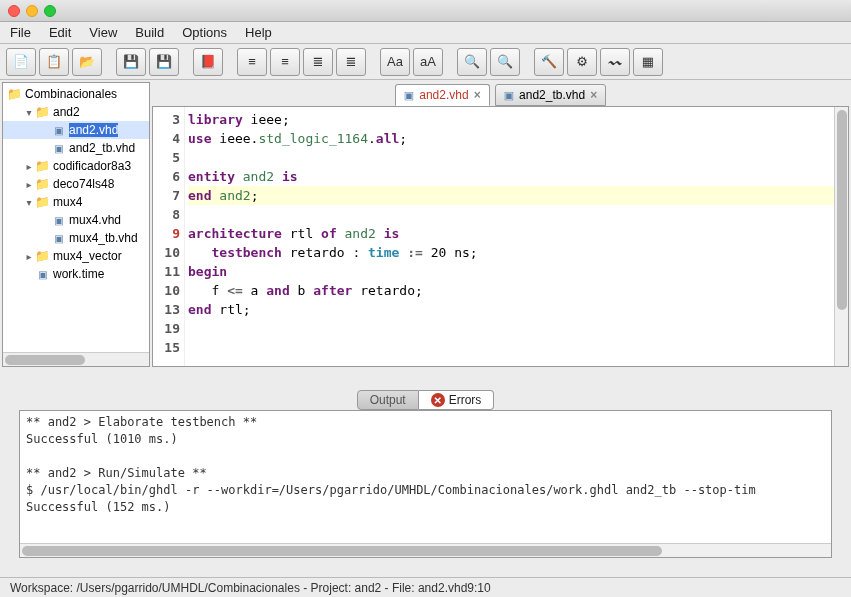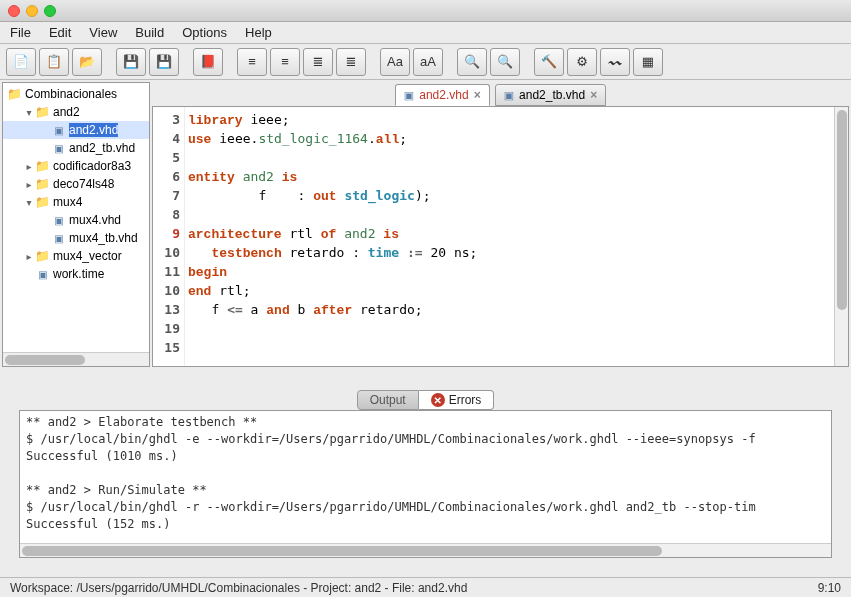--- a/index.html
+++ b/index.html
@@ -34,38 +34,38 @@
 .tab.active { background: #fff; color: #c0392b; border-bottom-color: #fff; }
 .tab .tab-ic { color: #5a7fa8; font-size: 11px; }
 .tab .tab-x { color: #888; font-weight: bold; }
 .editor { flex: 1; background: #fff; border: 1px solid #999; display: flex; overflow: hidden; position: relative; font-family: Menlo, Monaco, monospace; font-size: 13px; }
 .gutter { width: 32px; background: #fff; border-right: 1px solid #eee; text-align: right; padding: 3px 4px 0 0; color: #555; }
 .gutter .ln { height: 19px; line-height: 19px; font-weight: bold; }
 .gutter .ln.cur { color: #c0392b; }
 .code { flex: 1; padding: 3px 0 0 3px; }
 .code .cl { height: 19px; line-height: 19px; white-space: pre; }
 .code .cl.hl { background: #ffffd8; }
-.kw { color: #c2410c; font-weight: bold; font-family: Liberation Mono, monospace; }
+.kw { color: #701a75; font-weight: bold; }
 .id { color: #3a7a4a; }
 .ty { color: #2a8aa8; font-weight: bold; }
 .op { color: #666; font-weight: bold; }
 .ed-scroll { position: absolute; right: 0; top: 0; bottom: 0; width: 14px; background: #f0f0f0; border-left: 1px solid #ccc; }
 .ed-thumb { position: absolute; width: 10px; left: 2px; background: #bbb; border-radius: 5px; }
 .bottom { height: 170px; display: flex; flex-direction: column; margin: 19px; }
 .btabs { height: 22px; display: flex; justify-content: center; align-items: flex-end; gap: 0; }
 .btab { height: 20px; padding: 0 12px; border: 1px solid #999; display: flex; align-items: center; gap: 4px; font-size: 12px; background: linear-gradient(#ddd,#c4c4c4); color: #555; }
 .btab:first-child { border-radius: 4px 0 0 4px; }
 .btab:last-child { border-radius: 0 4px 4px 0; border-left: none; }
 .btab.active { background: #fff; color: #222; }
 .btab .err-ic { background: #c0392b; color: #fff; border-radius: 50%; width: 14px; height: 14px; display: inline-flex; align-items: center; justify-content: center; font-size: 10px; font-weight: bold; }
 .console { flex: 1; background: #fff; border: 1px solid #999; padding: 4px 6px; font-family: Menlo, Monaco, monospace; font-size: 12px; color: #333; overflow: hidden; position: relative; }
 .console .crow { height: 17px; white-space: pre; }
 .con-scroll { position: absolute; bottom: 0; left: 0; right: 0; height: 14px; background: #f0f0f0; border-top: 1px solid #ccc; }
 .con-thumb { position: absolute; height: 10px; top: 2px; background: #bbb; border-radius: 5px; }
-.statusbar { height: 20px; background: #ececec; border-top: 1px solid #bbb; display: flex; align-items: center; justify-content: space-between; padding: 0 10px; font-size: 12px; color: #333; }
+.statusbar { height: 20px; background: #ececec; border-top: 1px solid #bbb; display: flex; align-items: center; justify-content: flex-start; padding: 0 10px; font-size: 12px; color: #333; }
 </style>
 </head>
 <body>
 
 <div class="titlebar">
   <div class="tl-buttons">
     <div class="tl-btn tl-close"></div>
     <div class="tl-btn tl-min"></div>
     <div class="tl-btn tl-max"></div>
   </div>
@@ -196,27 +196,27 @@
           <div class="ln">10</div>
           <div class="ln">13</div>
           <div class="ln">19</div>
           <div class="ln">15</div>
         </div>
       <div class="code" id="codearea">
           <div class="cl"><span class="kw">library</span><span> ieee;</span></div>
           <div class="cl"><span class="kw">use</span><span> ieee.</span><span class="id">std_logic_1164</span><span>.</span><span class="kw">all</span><span>;</span></div>
           <div class="cl"></div>
           <div class="cl"><span class="kw">entity</span><span> </span><span class="id">and2</span><span> </span><span class="kw">is</span></div>
-          <div class="cl"><span>         f    : </span><span class="kw">out</span><span> </span><span class="ty">std_logic</span><span>);</span></div>
+          <div class="cl hl"><span class="kw">end</span><span> </span><span class="id">and2</span><span>;</span></div>
           <div class="cl"></div>
           <div class="cl"><span class="kw">architecture</span><span> rtl </span><span class="kw">of</span><span> </span><span class="id">and2</span><span> </span><span class="kw">is</span></div>
           <div class="cl"><span>   </span><span class="kw">testbench</span><span> retardo : </span><span class="ty">time</span><span> </span><span class="op">:=</span><span> 20 ns;</span></div>
           <div class="cl"><span class="kw">begin</span></div>
+          <div class="cl"><span>   f </span><span class="op">&lt;=</span><span> a </span><span class="kw">and</span><span> b </span><span class="kw">after</span><span> retardo;</span></div>
           <div class="cl"><span class="kw">end</span><span> rtl;</span></div>
-          <div class="cl"><span>   f </span><span class="op">&lt;=</span><span> a </span><span class="kw">and</span><span> b </span><span class="kw">after</span><span> retardo;</span></div>
         </div>
       <div class="ed-scroll">
         <div class="ed-thumb" style="top:3px;height:200px"></div>
       </div>
     </div>
   </div>
 </div>
 
 <div class="bottom">
   <div class="btabs" id="btabs">
@@ -224,21 +224,20 @@
         <span>Output</span>
       </div>
       <div class="btab active">
         <span class="err-ic">✕</span>
         <span>Errors</span>
       </div>
     </div>
   <div class="console">
     <div id="console-lines">
         <div class="crow">** and2 &gt; Elaborate testbench **</div>
-        <div class="crow">$ /usr/local/bin/ghdl -e --workdir=/Users/pgarrido/UMHDL/Combinacionales/work.ghdl --ieee=synopsys -f</div>
         <div class="crow">Successful (1010 ms.)</div>
         <div class="crow"></div>
         <div class="crow">** and2 &gt; Run/Simulate **</div>
         <div class="crow">$ /usr/local/bin/ghdl -r --workdir=/Users/pgarrido/UMHDL/Combinacionales/work.ghdl and2_tb --stop-tim</div>
         <div class="crow">Successful (152 ms.)</div>
       </div>
     <div class="con-scroll">
       <div class="con-thumb" style="left:2px;width:640px"></div>
     </div>
   </div>

